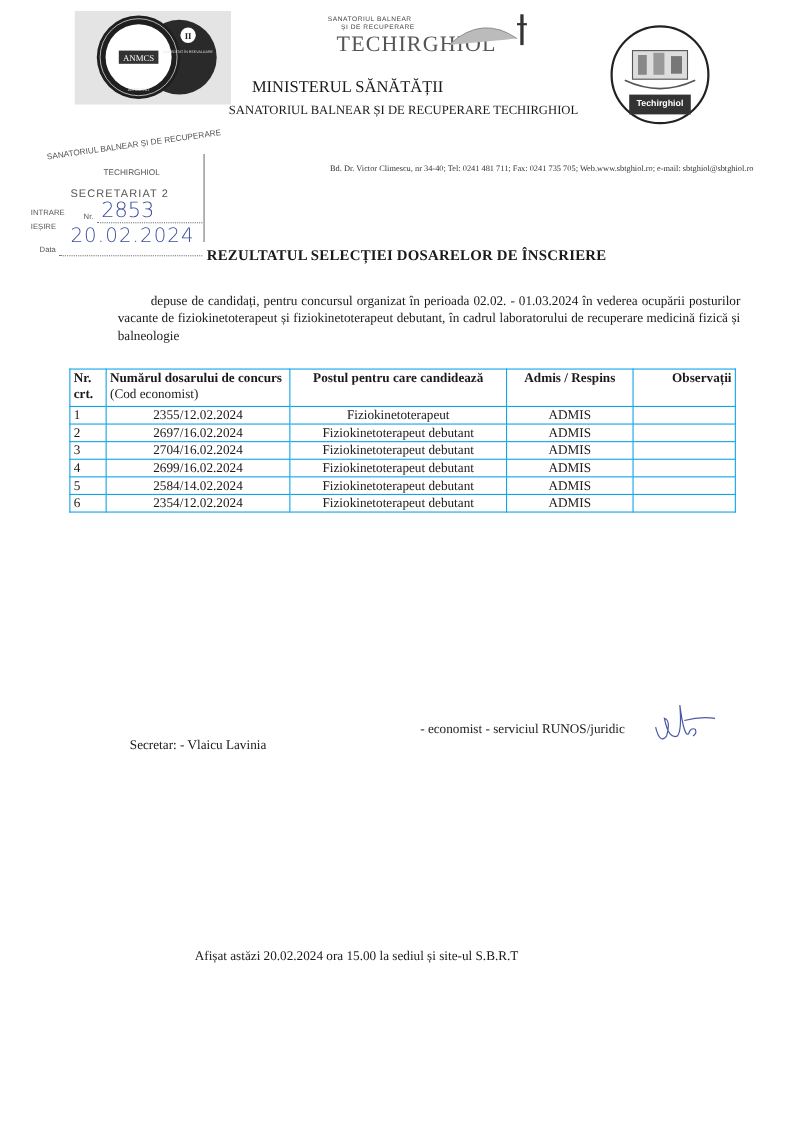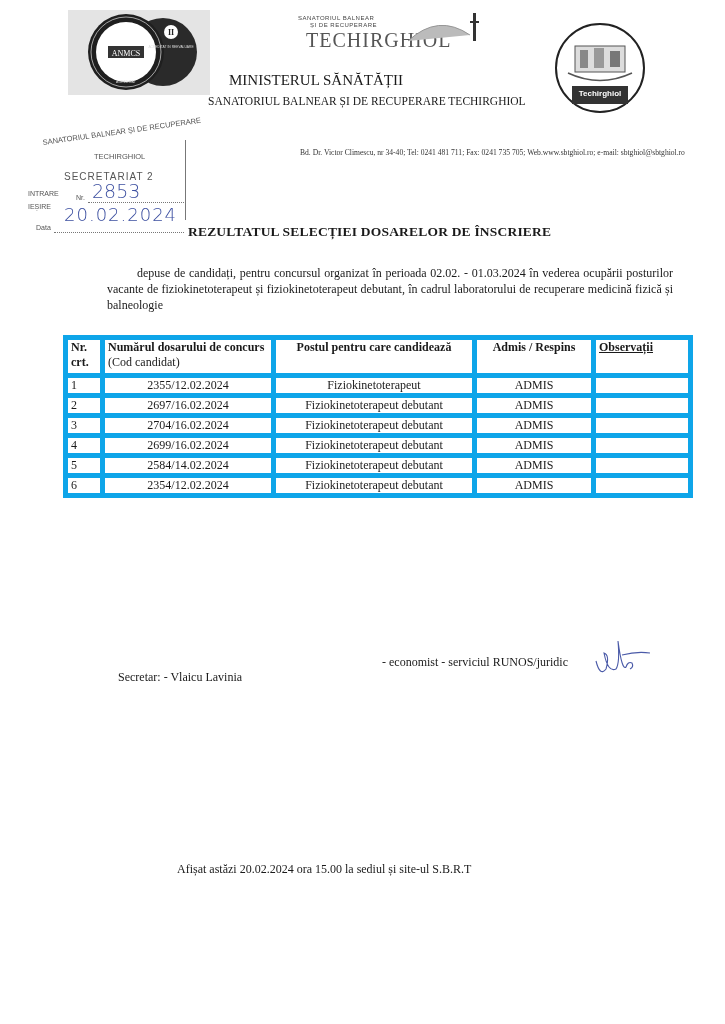--- a/index.html
+++ b/index.html
@@ -36,27 +36,27 @@
   #stamp .dots { position: absolute; border-bottom: 1px dotted #777; }
 
   
   #doc-title { left: 188px; top: 208px; font-size: 13.5px; font-weight: bold; letter-spacing: 0.2px; margin-top: 16px; }
 
   
   #intro { left: 107px; top: 255px; width: 566px; font-size: 12px; line-height: 16px; text-align: justify; margin-top: 10px; }
 
   
   #results-table { left: 63px; top: 335px; border-collapse: collapse; font-size: 12px; }
-  #results-table th, #results-table td { border: 5px solid #0ea5e9; padding: 0 3px; height: 15px; line-height: 15px; }
+  #results-table th, #results-table td { border: 1px solid #0ea5e9; padding: 0 3px; height: 15px; line-height: 15px; }
   #results-table th { font-weight: bold; vertical-align: top; height: 33px; line-height: 15px; }
   .c-nr { width: 26px; text-align: left; }
   .c-num { width: 160px; text-align: center; }
   .c-post { width: 190px; text-align: center; }
   .c-adm { width: 108px; text-align: center; }
-  .c-obs { width: 86px; text-align: left; text-decoration: underline; }
+  .c-obs { width: 86px; text-align: right; }
   th.c-num { text-align: left; }
   th .normal { font-weight: normal; }
 
   
   #notes { left: 107px; top: 485px; width: 566px; font-size: 12px; line-height: 16px; text-align: justify; }
   #notes p { margin: 0; text-indent: 46px; }
 
   
   #sig-left { left: 118px; top: 670px; font-size: 12px; }
   #sig-right { left: 382px; top: 655px; font-size: 12px; }
@@ -130,21 +130,21 @@
 <div id="doc-title" class="abs">REZULTATUL SELECȚIEI DOSARELOR DE ÎNSCRIERE</div>
 
 <div id="intro" class="abs">
   <span style="display:inline-block;width:30px"></span><span>depuse de candidați, pentru concursul organizat în perioada 02.02. - 01.03.2024 în vederea ocupării posturilor vacante de fiziokinetoterapeut și fiziokinetoterapeut debutant, în cadrul laboratorului de recuperare medicină fizică și balneologie</span>
 </div>
 
 <table id="results-table" class="abs">
   <thead>
     <tr>
       <th class="c-nr">Nr. crt.</th>
-      <th class="c-num"><span>Numărul dosarului de concurs</span> <span class="normal">(Cod candidat)</span></th>
+      <th class="c-num"><span>Numărul dosarului de concurs</span> <span class="normal">(Cod economist)</span></th>
       <th class="c-post">Postul pentru care candidează</th>
       <th class="c-adm">Admis / Respins</th>
       <th class="c-obs">Observații</th>
     </tr>
   </thead>
   <tbody>
     <tr>
       <td class="c-nr">1</td>
       <td class="c-num">2355/12.02.2024</td>
       <td class="c-post">Fiziokinetoterapeut</td>

